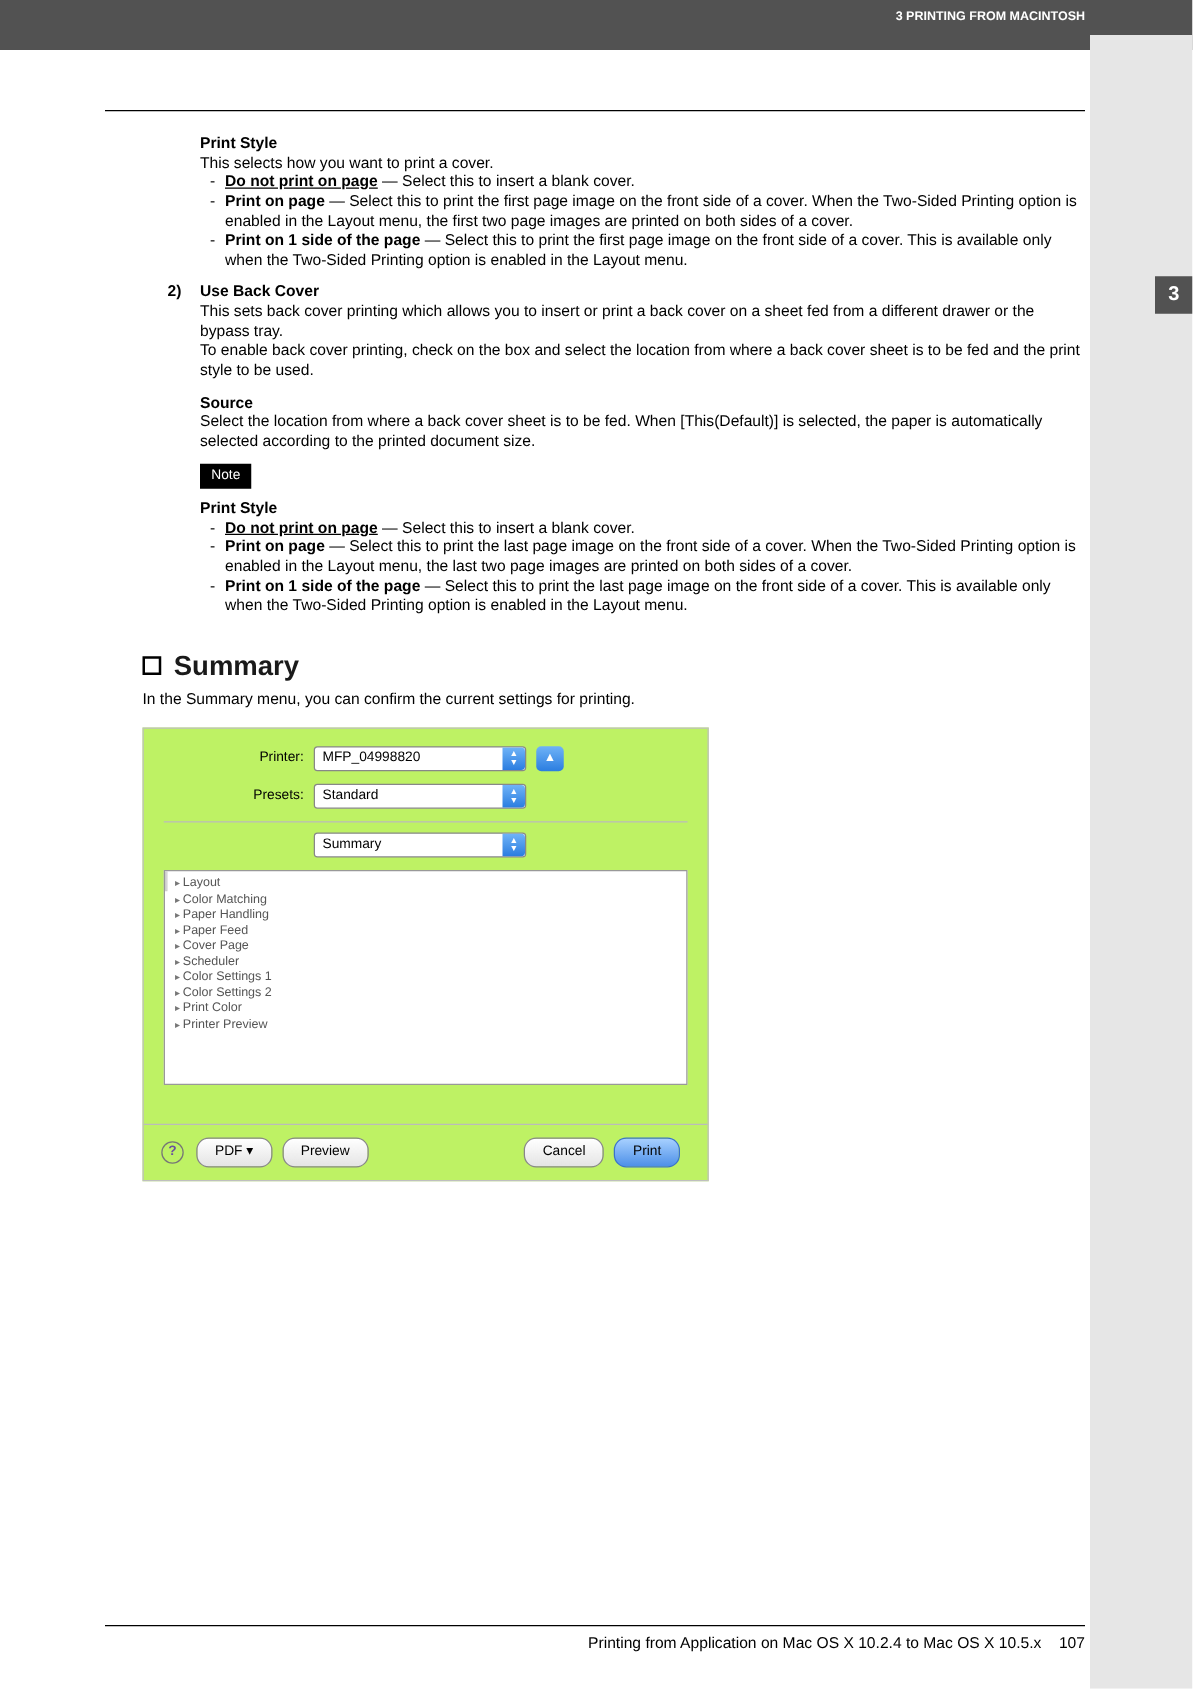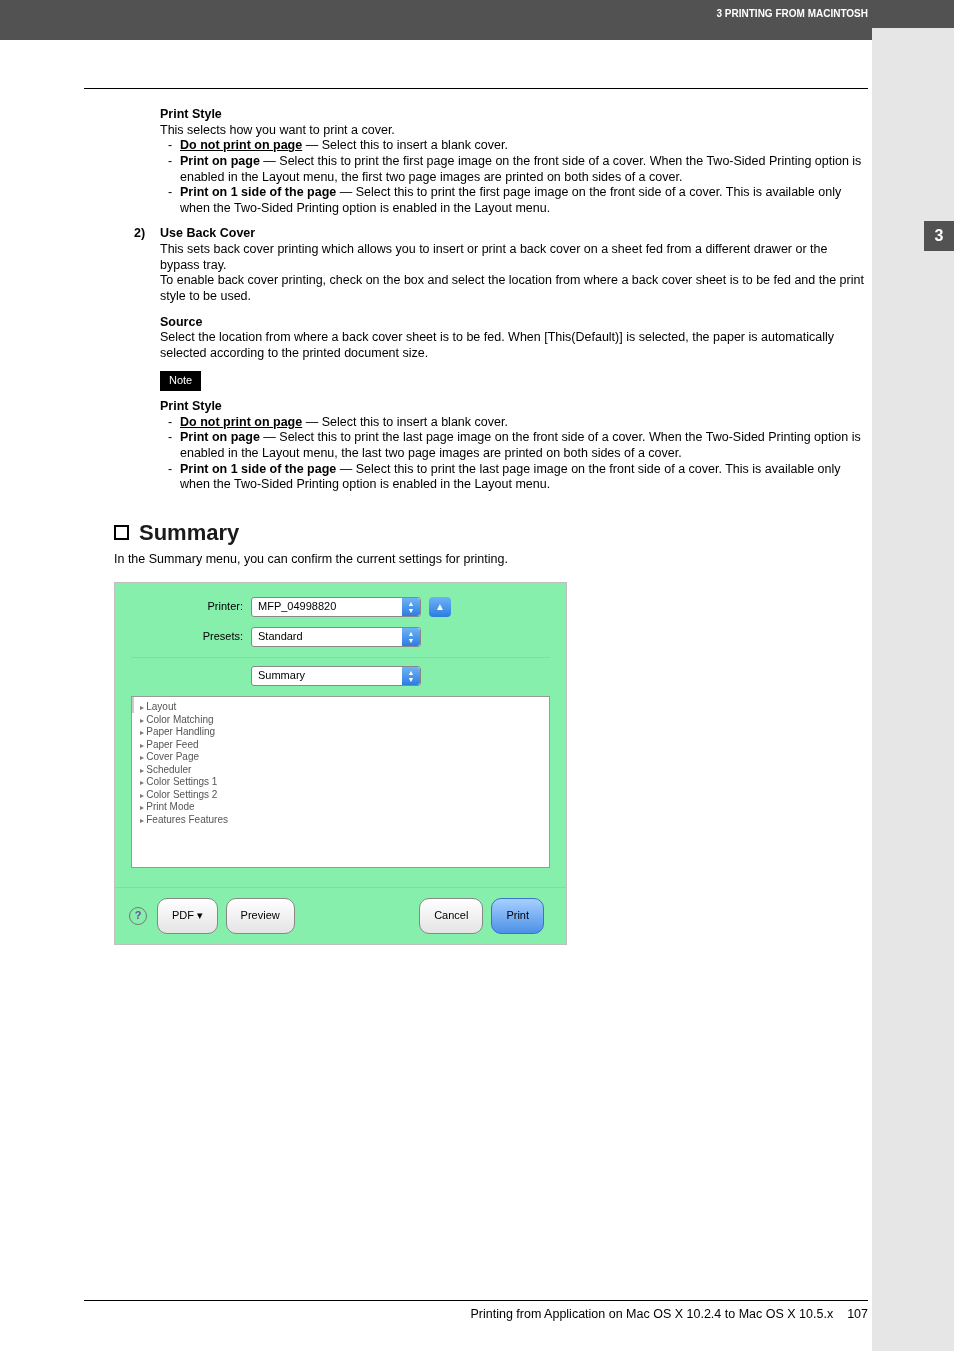--- a/index.html
+++ b/index.html
@@ -18,37 +18,37 @@
   .bullet-text { flex: 1; }
   .ul { text-decoration: underline; font-weight: bold; }
   .num-row { display: flex; margin-left: -26px; margin-top: 10px; }
   .num { width: 26px; flex: 0 0 26px; font-weight: bold; }
   .num-text { flex: 1; }
   .note-box { display: inline-block; background: #000; color: #fff; font-size: 11px; padding: 3px 9px; margin: 10px 0 6px 0; }
   .note-text { margin-left: 22px; margin-bottom: 10px; }
   .section-h { font-size: 22px; font-weight: bold; color: #1a1a1a; margin: 26px 0 6px 0; display: flex; align-items: center; margin-left: -46px; }
   .sq-icon { width: 15px; height: 15px; border: 2.5px solid #000; margin-right: 10px; box-sizing: border-box; }
   .section-intro { margin-left: -46px; margin-bottom: 14px; }
-  .dialog { width: 453px; height: 363px; margin-left: -46px; background: #86efac; border: 1px solid #bfbfbf; font-family: "Lucida Grande", Arial, sans-serif; font-size: 11px; display: flex; flex-direction: column; }
+  .dialog { width: 453px; height: 363px; margin-left: -46px; background: #bef264; border: 1px solid #bfbfbf; font-family: "Lucida Grande", Arial, sans-serif; font-size: 11px; display: flex; flex-direction: column; }
   .dlg-top { padding: 14px 16px 0 16px; }
   .dlg-row { display: flex; align-items: center; margin-bottom: 10px; }
   .dlg-label { width: 120px; text-align: right; padding-right: 8px; color: #000; }
   .combo { flex: 0 0 170px; height: 20px; background: #fff; border: 1px solid #888; border-radius: 3px; display: flex; align-items: center; padding-left: 6px; position: relative; }
   .combo-arrows { position: absolute; right: 0; top: 0; bottom: 0; width: 18px; background: linear-gradient(#6fb3f7,#2b7de0); border-top-right-radius: 3px; border-bottom-right-radius: 3px; display: flex; flex-direction: column; align-items: center; justify-content: center; color: #fff; font-size: 7px; line-height: 7px; }
   .status-btn { margin-left: 8px; width: 22px; height: 20px; background: linear-gradient(#6fb3f7,#2b7de0); border-radius: 4px; display: flex; align-items: center; justify-content: center; color: #fff; font-size: 10px; }
   .sep-line { border-top: 1px solid #bbb; margin: 4px 0 8px; }
   .dlg-table { margin: 0 16px; background: #fff; border: 1px solid #999; height: 172px; display: flex; }
   .tbl-head { height: 16px; border-bottom: 1px solid #ccc; display: flex; }
   .tbl-head div { flex: 1; border-right: 1px solid #ccc; height: 100%; }
   .tbl-head div:last-child { border-right: none; }
   .tbl-body { flex: 1; padding: 4px 6px; font-size: 10px; color: #555; overflow: hidden; }
   .tbl-body div::before { content: "▸ "; color: #777; font-size: 8px; }
   .dlg-bottom { margin-top: auto; border-top: 1px solid #bbb; padding: 10px 14px; display: flex; align-items: center; }
   .help-circ { width: 18px; height: 18px; border: 1.5px solid #777; border-radius: 50%; display: flex; align-items: center; justify-content: center; color: #6a4fa0; font-weight: bold; font-size: 11px; margin-right: 10px; }
-  .pill-btn { height: 36px; padding: 0 14px; border: 1px solid #888; border-radius: 10px; background: linear-gradient(#fff,#e4e4e4); display: flex; align-items: center; font-size: 11px; margin-right: 8px; }
+  .pill-btn { height: 24px; padding: 0 14px; border: 1px solid #888; border-radius: 10px; background: linear-gradient(#fff,#e4e4e4); display: flex; align-items: center; font-size: 11px; margin-right: 8px; }
   .pill-primary { border-color: #3a73c9; background: linear-gradient(#a7d0ff,#4d90e8); color: #000; }
   .spacer-flex { flex: 1; }
   .footer { position: absolute; bottom: 30px; left: 84px; right: 86px; border-top: 1px solid #000; text-align: right; font-size: 12.5px; padding-top: 6px; }
   .footer .pnum { margin-left: 14px; }
 </style>
 </head>
 <body>
 <div class="page">
 
 <div class="header-stripe">3 PRINTING FROM MACINTOSH</div>
@@ -140,22 +140,22 @@
             </div>
         <div class="tbl-body">
           <div>Layout</div>
           <div>Color Matching</div>
           <div>Paper Handling</div>
           <div>Paper Feed</div>
           <div>Cover Page</div>
           <div>Scheduler</div>
           <div>Color Settings 1</div>
           <div>Color Settings 2</div>
-          <div>Print Mode</div>
-          <div>Features Features</div>
+          <div>Print Color</div>
+          <div>Printer Preview</div>
         </div>
       </div>
       <div class="dlg-bottom">
         <div class="help-circ">?</div>
         <div class="pill-btn">PDF ▾</div>
         <div class="pill-btn">Preview</div>
         <div class="spacer-flex"></div>
         <div class="pill-btn">Cancel</div>
         <div class="pill-btn pill-primary">Print</div>
       </div>

